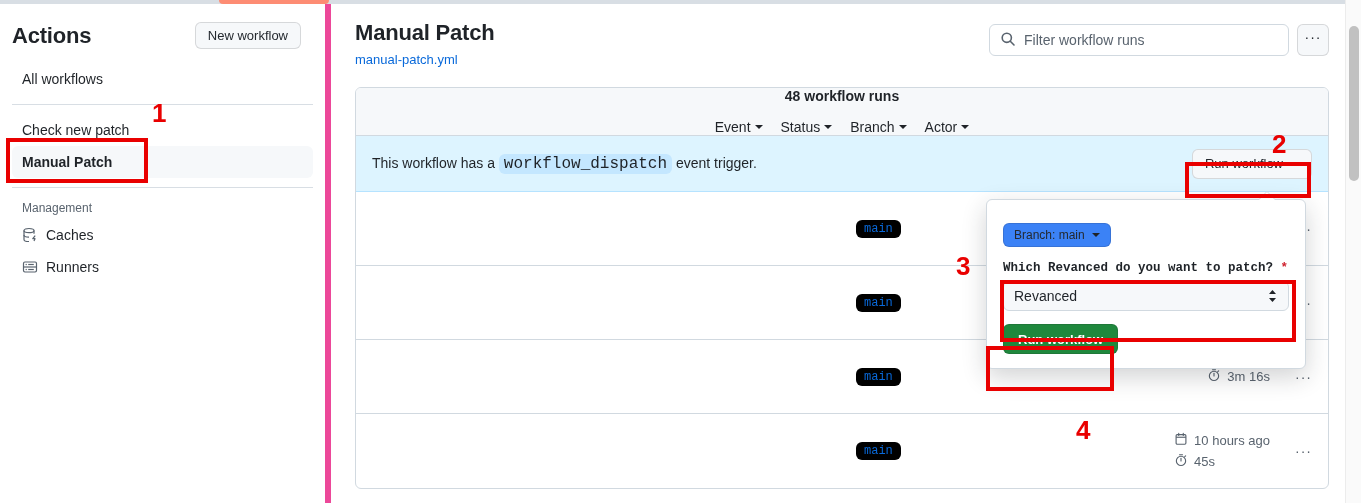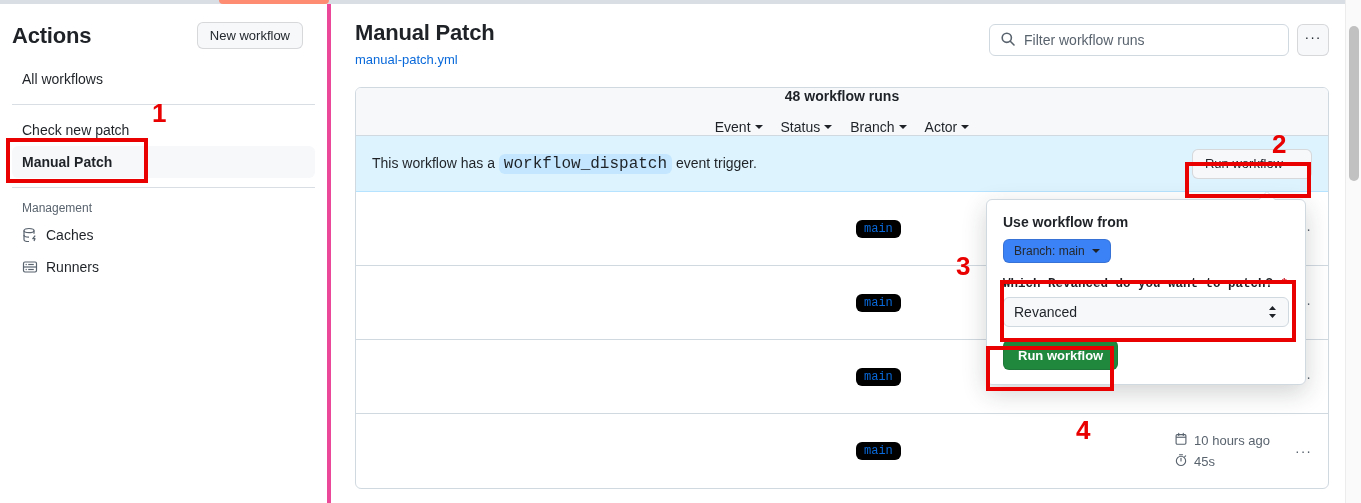--- a/index.html
+++ b/index.html
@@ -20,21 +20,21 @@
   }
   .top-active-tab {
     position: absolute; top: 0; left: 219px; width: 110px; height: 4px;
     background: #fd8c73; border-radius: 0 0 6px 6px;
   }
 
   
   .sidebar {
     position: absolute; top: 4px; left: 0; width: 331px; height: 499px;
     background: #ffffff;
-    border-right: 4px solid #ec4899;
+    border-right: 6px solid #ec4899;
     padding: 0;
   }
   .sidebar-head {
     display: flex; align-items: center; justify-content: space-between;
     padding: 18px 24px 4px 12px;
   }
   .sidebar-title {
     font-size: 22px; font-weight: 700; letter-spacing: -0.2px; color: #1f2328;
   }
   .new-workflow-btn {
@@ -430,21 +430,20 @@
             <span>45s</span>
           </div>
         </div>
         <span class="row-kebab">···</span>
       </div>
 
     </div>
   </div>
 
   <div class="wf-panel">
-    <div class="wf-panel-title">Use workflow from</div>
 
     <div class="branch-select">
       <span>Branch: main</span>
       <i class="caret"></i>
     </div>
 
     <div class="field-label"><span>Which Revanced do you want to patch?</span>
       <span class="req-star">*</span>
     </div>
 

